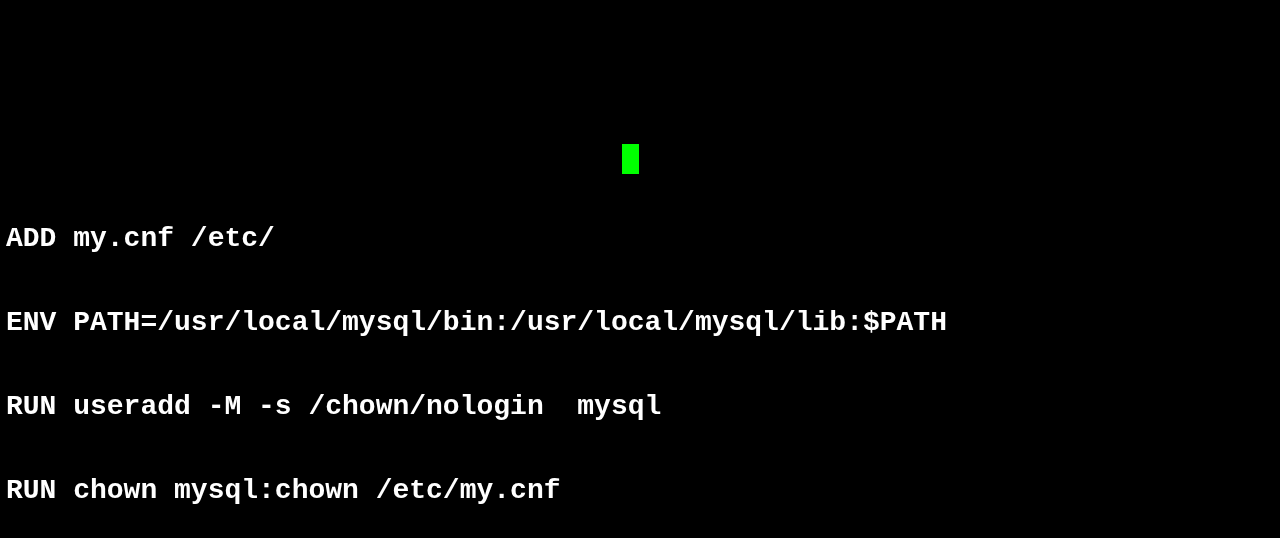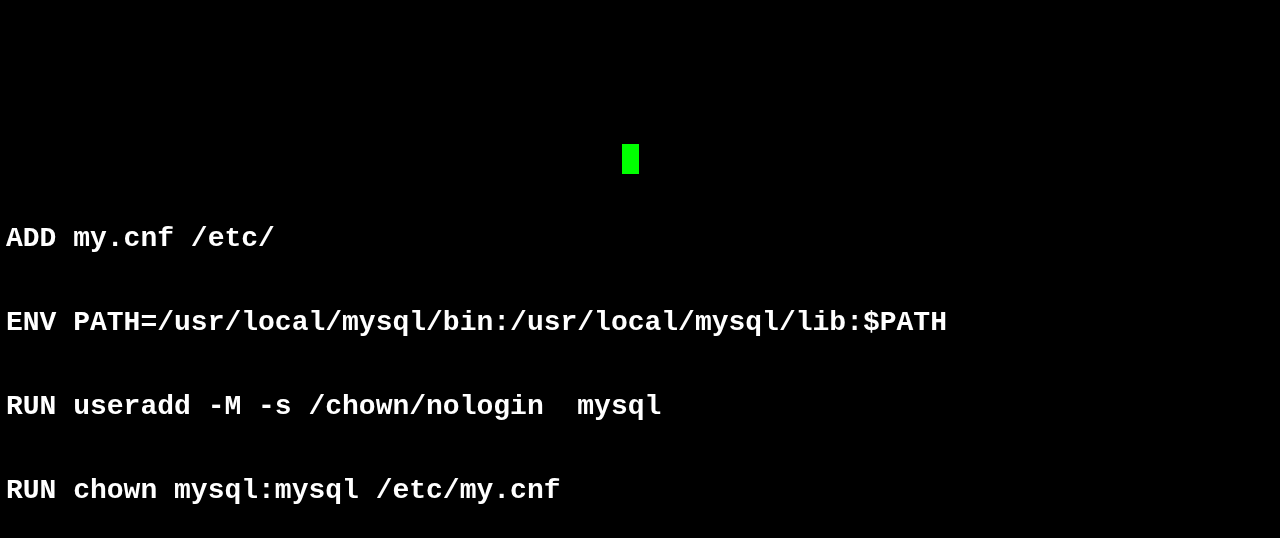--- a/index.html
+++ b/index.html
@@ -46,21 +46,21 @@
   </style>
 </head>
 <body>
 
 
 
 <span class="topline"><span class="cursor"></span></span>
 <span class="line">ADD my.cnf /etc/</span>
 <span class="line">ENV PATH=/usr/local/mysql/bin:/usr/local/mysql/lib:$PATH</span>
 <span class="line">RUN useradd -M -s /chown/nologin  mysql</span>
-<span class="line">RUN chown mysql:mysql /etc/my.cnf</span>
+<span class="line">RUN chown mysql:chown /etc/my.cnf</span>
 
 
 
 
 
 
 
 
 
 

